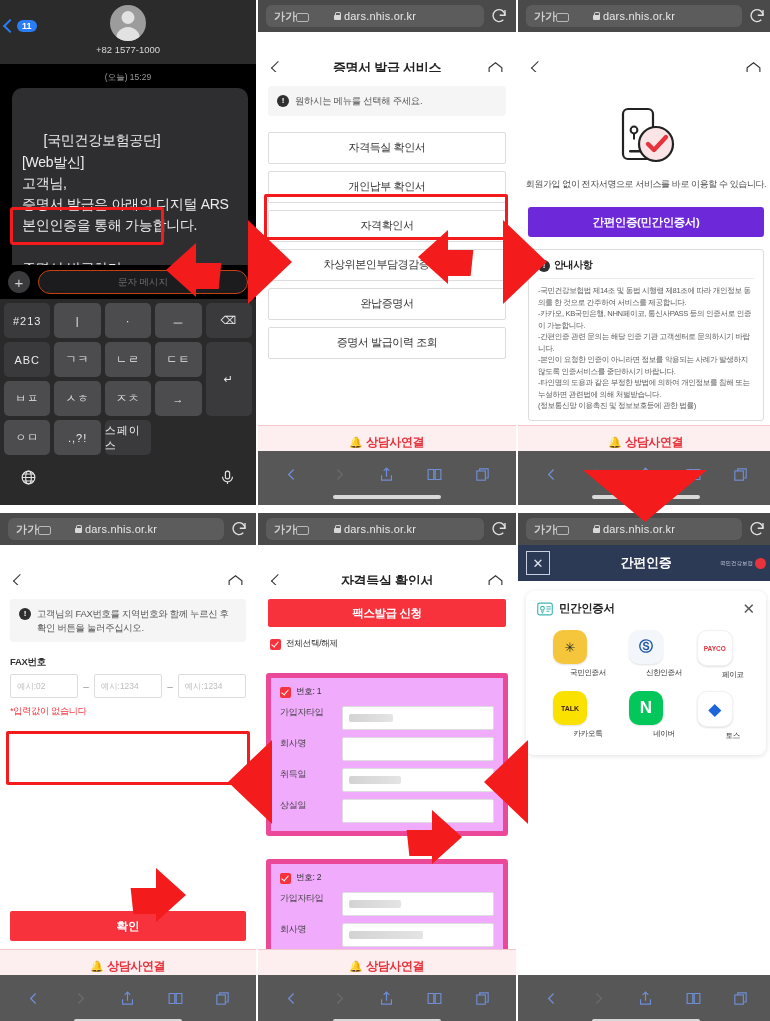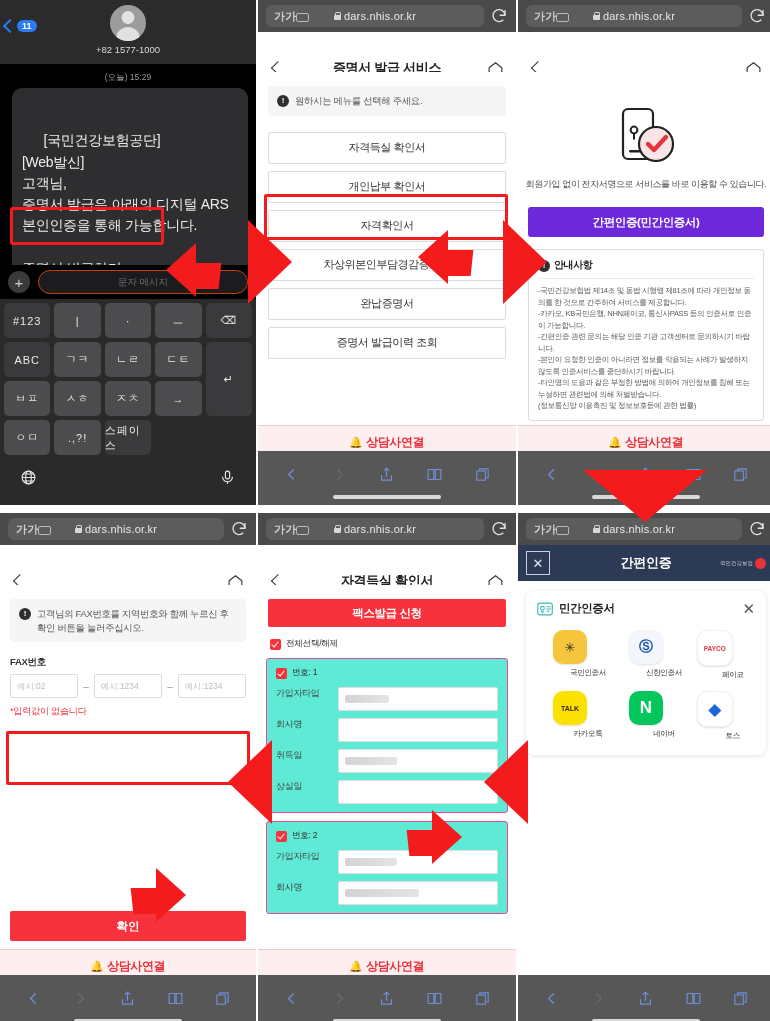--- a/index.html
+++ b/index.html
@@ -173,21 +173,21 @@
     margin:14px 10px 0;height:28px;background:#f8323c;border-radius:2px;color:#fff;
     display:flex;align-items:center;justify-content:center;font-size:11.5px;font-weight:700;
     letter-spacing:-.4px;
   }
   .chk-row{display:flex;align-items:center;gap:5px;margin:11px 0 0 12px;}
   .chk{width:11px;height:11px;border-radius:2px;background:#f8323c;position:relative;flex:0 0 11px;}
   .chk:after{content:"";position:absolute;left:3px;top:1.5px;width:3px;height:6px;
     border-right:1.6px solid #fff;border-bottom:1.6px solid #fff;transform:rotate(40deg);}
   .chk-lab{font-size:8.6px;color:#333;letter-spacing:-.3px;}
   .card{
-    margin:8px 8px 0;background:#5eead4;border:1px solid #ec4899;border-radius:3px;padding:8px 9px;
+    margin:23px 8px 0;background:#f0abfc;border:5px solid #ec4899;border-radius:3px;padding:8px 9px;
   }
   .card .chk-row{margin:0 0 8px 0;}
   .frow{display:flex;margin-bottom:7px;}
   .frow .lab{width:62px;font-size:9px;color:#444;letter-spacing:-.3px;}
   .frow .inp{flex:1;height:22px;background:#fff;border:1px solid #ddd;border-radius:2px;
     display:flex;align-items:center;padding:0 6px;}
   .redact{height:8px;border-radius:2px;background:linear-gradient(90deg,#d3d3d3,#e4e4e4);}
 
   
   .auth-head{
@@ -266,21 +266,21 @@
 
     <div class="sms-input">
       <div class="plus">+</div>
       <div class="msg-field">
         <span>문자 메시지</span>
       </div>
     </div>
 
     <div class="kbd">
       <div class="kbd-rows">
-        <div class="key dark">#123</div>
+        <div class="key dark">#213</div>
         <div class="key">|</div>
         <div class="key">·</div>
         <div class="key">ㅡ</div>
         <div class="key dark">⌫</div>
 
         <div class="key dark">ABC</div>
         <div class="key">ㄱㅋ</div>
         <div class="key">ㄴㄹ</div>
         <div class="key">ㄷㅌ</div>
         <div class="key dark span2">↵</div>

